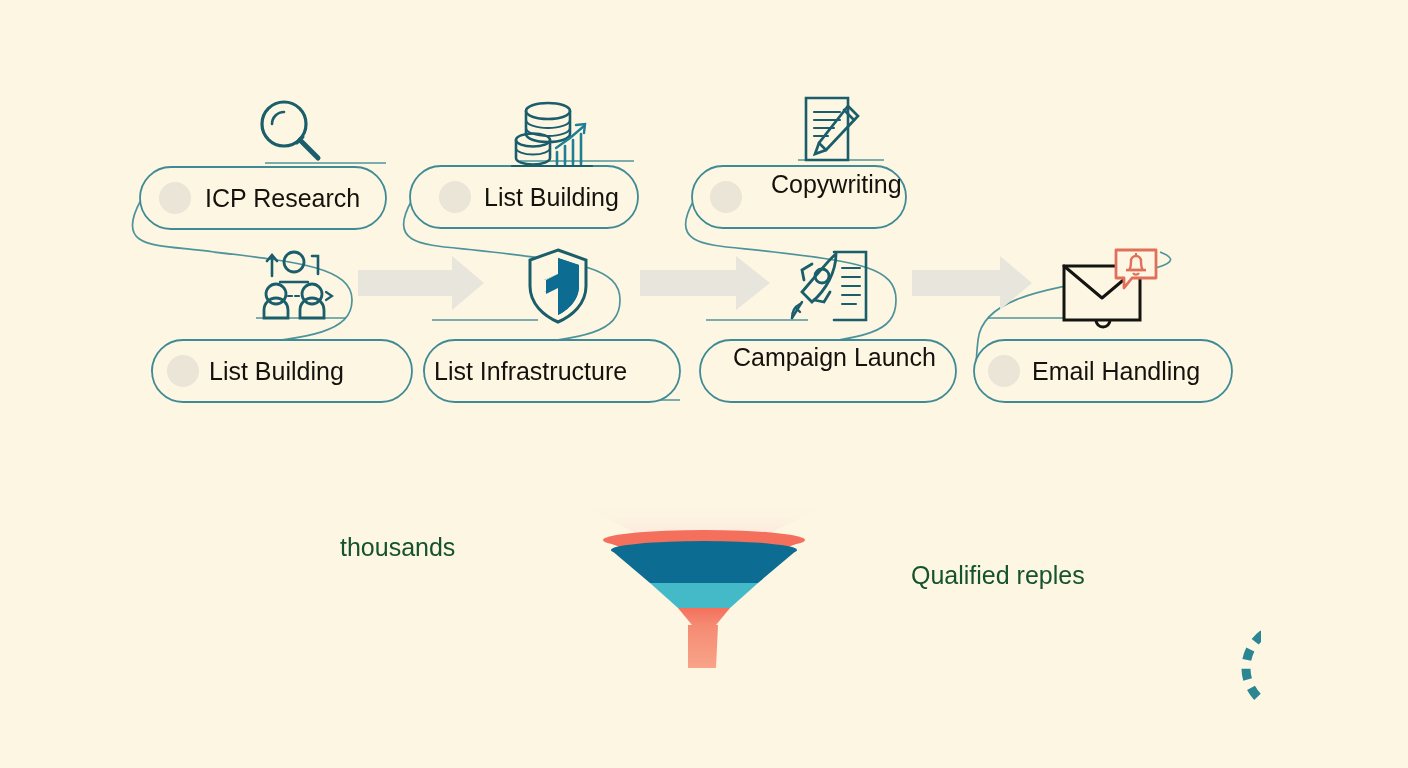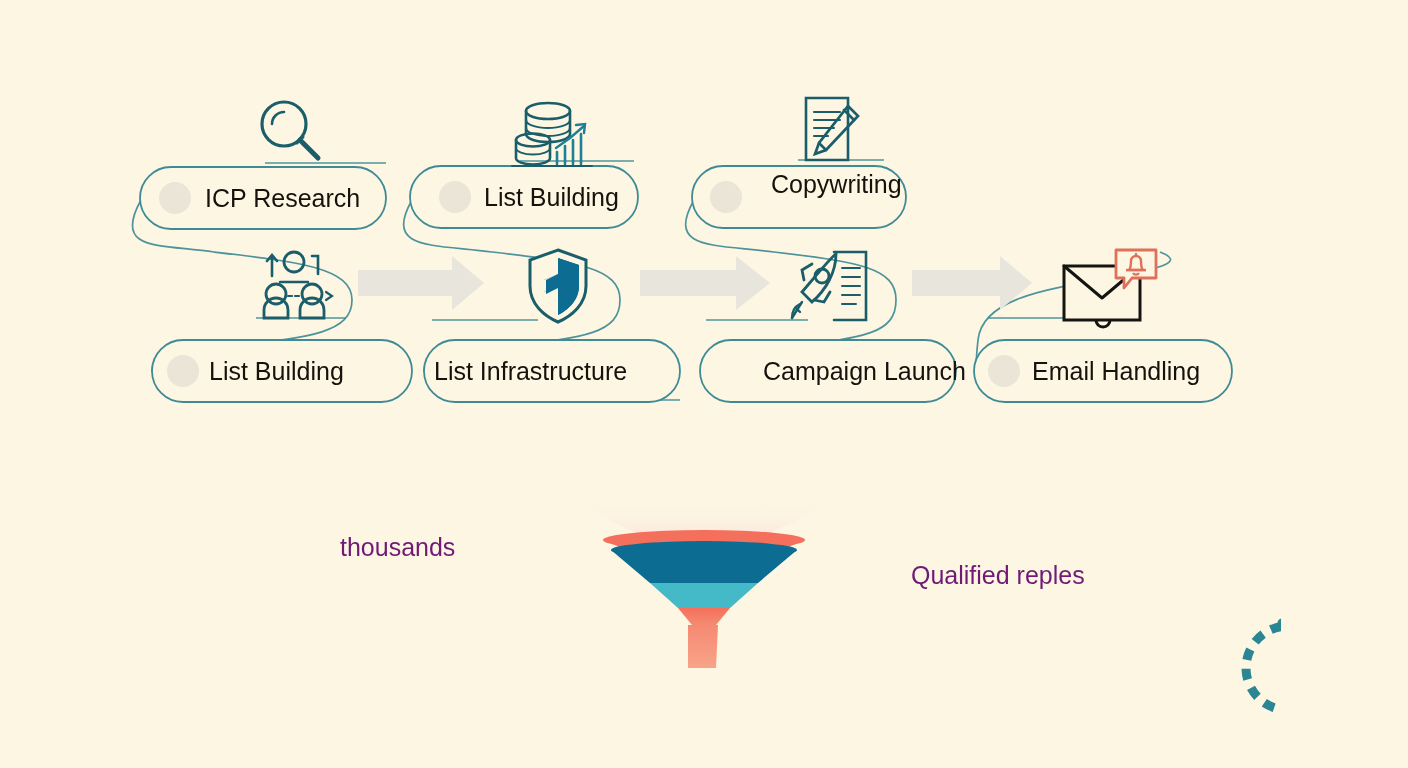--- a/index.html
+++ b/index.html
@@ -8,42 +8,41 @@
     padding: 0;
     background: #fdf6e3;
   }
   #stage {
     position: relative;
     width: 1261px;
     height: 768px;
     background: #fdf6e3;
     overflow: hidden;
     font-family: "Liberation Sans", sans-serif;
-    padding-left: 20px;
   }
   #svg-layer {
     position: absolute;
     left: 0;
     top: 0;
     width: 1408px;
     height: 768px;
   }
   .pill-label {
     position: absolute;
     font-family: "Liberation Sans", sans-serif;
     font-size: 25px;
     color: #15120d;
     white-space: nowrap;
     line-height: 1;
   }
   .funnel-side-label {
     position: absolute;
     font-family: "Liberation Sans", sans-serif;
     font-size: 25px;
-    color: #701a75;
+    color: #14532d;
     white-space: nowrap;
     line-height: 1;
   }
 </style>
 </head>
 <body>
 
 <div id="stage">
 
   <svg id="svg-layer" viewBox="0 0 1408 768">
@@ -230,19 +229,19 @@
       <path d="M 1310 652 L 1340 657 L 1318 678 Z" fill="#2a8693"></path>
     </g>
   </svg>
 
   <div class="pill-label" style="left:205px; top:186px;">ICP Research</div>
   <div class="pill-label" style="left:484px; top:185px;">List Building</div>
   <div class="pill-label" style="left:755px; top:172px;margin-left:16px;">Copywriting</div>
 
   <div class="pill-label" style="left:209px; top:359px;">List Building</div>
   <div class="pill-label" style="left:434px; top:359px;">List Infrastructure</div>
-  <div class="pill-label" style="left:733px; top:359px;margin-left:30px;">Campaign Launch</div>
+  <div class="pill-label" style="left:733px; top:345px;">Campaign Launch</div>
   <div class="pill-label" style="left:1032px; top:359px;">Email Handling</div>
 
   <div class="funnel-side-label" style="left:340px; top:535px;">thousands</div>
   <div class="funnel-side-label" style="left:911px; top:535px;margin-top:28px;">Qualified reples</div>
 
 </div>
 
 </body></html>

